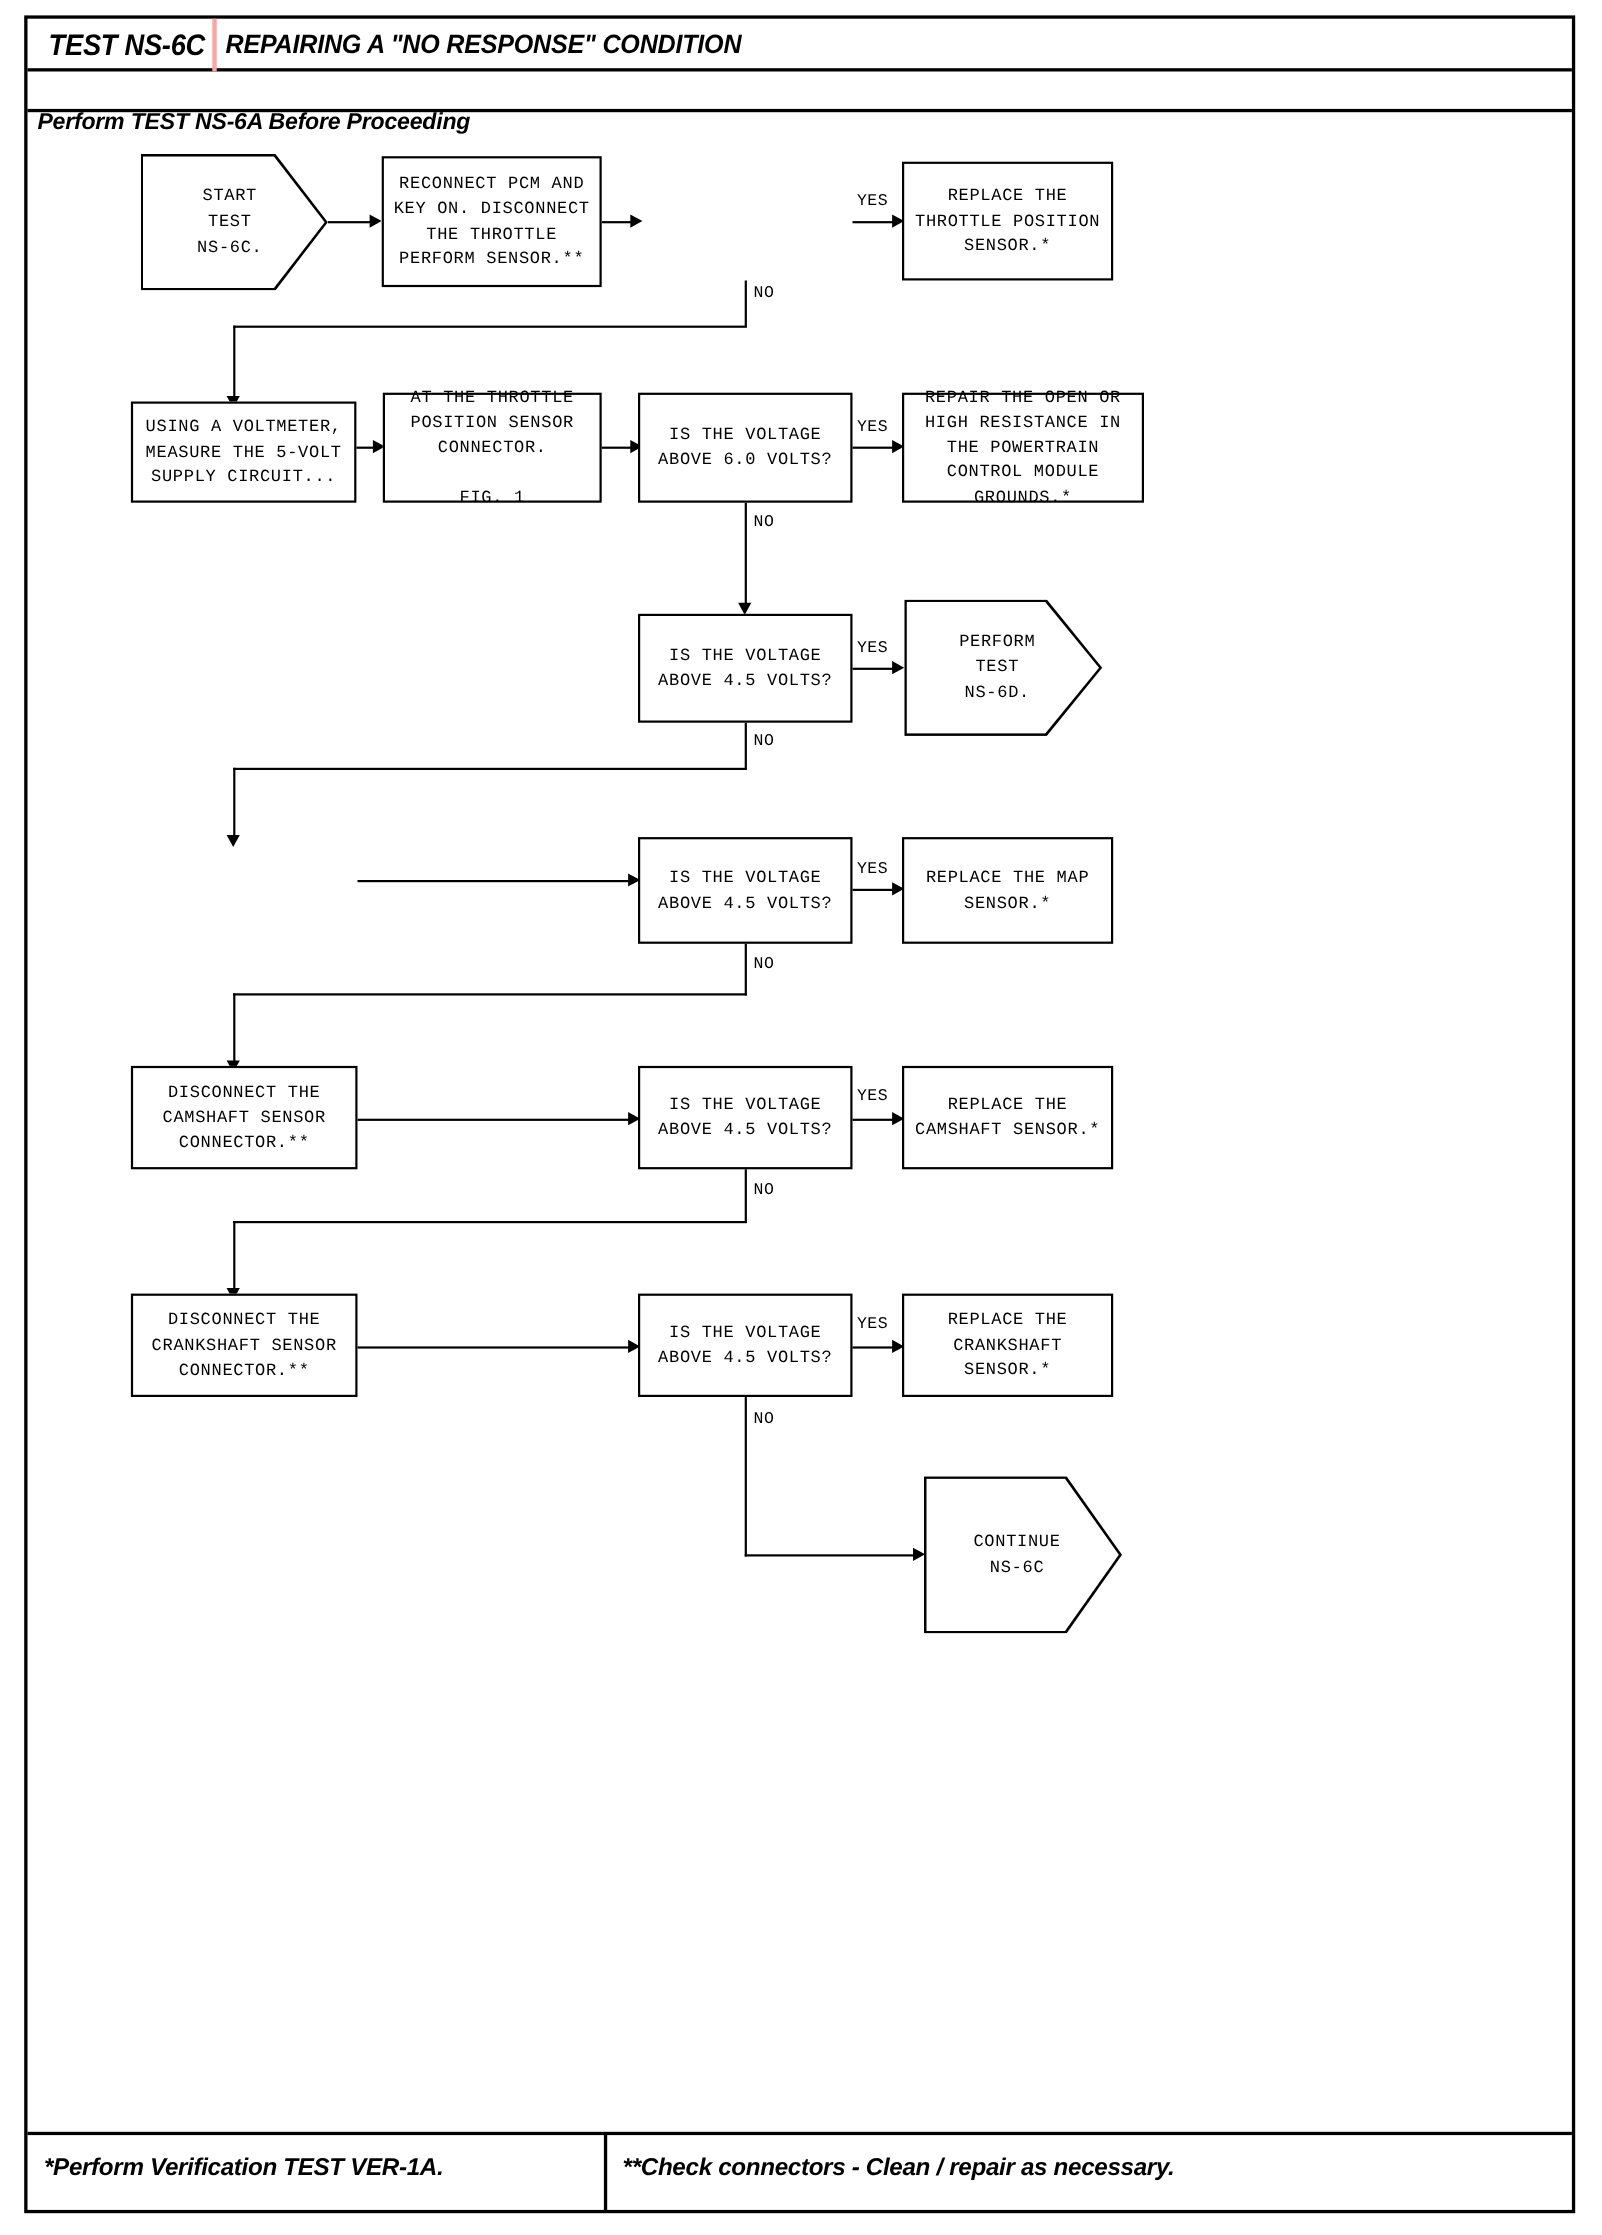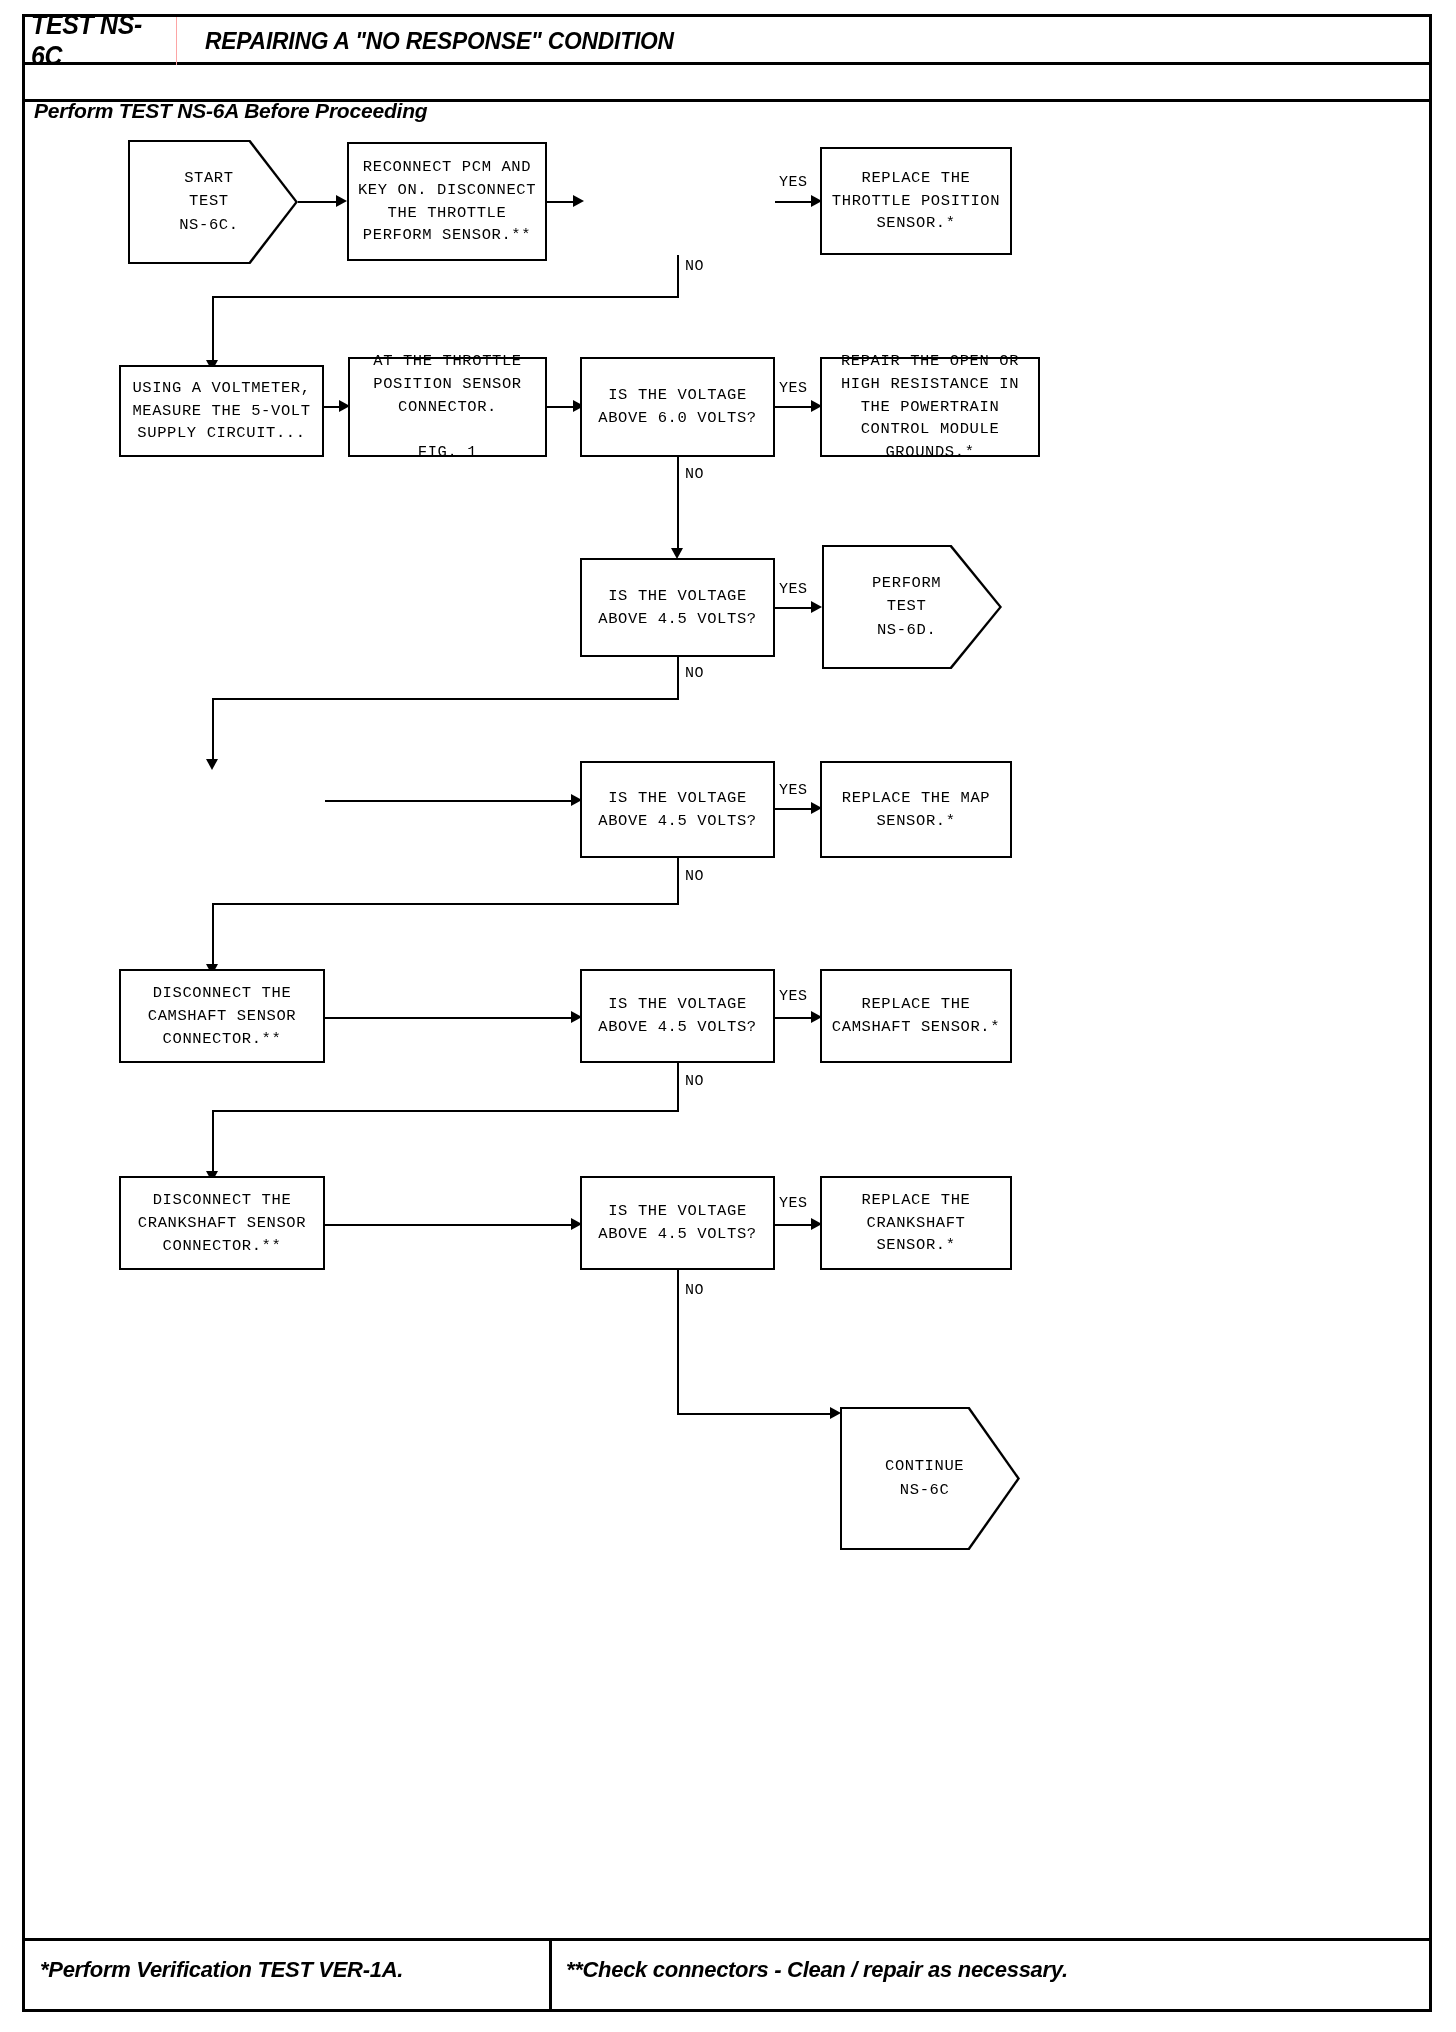--- a/index.html
+++ b/index.html
@@ -37,27 +37,27 @@
     top: 17px;
     width: 1404px;
     height: 48px;
     border-bottom: 3px solid #000;
     box-sizing: border-box;
   }
   .test-id-box {
     position: absolute;
     left: 25px;
     top: 17px;
-    width: 152px;
+    width: 172px;
     height: 48px;
-    border-right: 1px solid #fca5a5;
+    border-right: 4px solid #fca5a5;
     box-sizing: border-box;
     display: flex;
     align-items: center;
-    justify-content: flex-start;
+    justify-content: flex-end;
   }
   .test-id-box span {
     font-size: 27px;
     font-weight: bold;
     font-style: italic;
     letter-spacing: -0.3px;
     transform: scaleX(0.92);
   }
   .header-title {
     position: absolute;
@@ -399,21 +399,21 @@
     <span class="lines">REPLACE THE
 CRANKSHAFT
 SENSOR.*</span>
   </div>
 
   <div class="vline" style="left:677px; top:1270px; height:145px;"></div>
   <div class="elabel" style="left:684px; top:1282px;">NO</div>
   <div class="hline" style="left:677px; top:1413px; width:155px;"></div>
   <div class="arrow-r" style="left:830px; top:1407px;"></div>
 
-  <div class="pent pent-right" style="left:840px; top:1407px; width:180px; height:143px;">
+  <div class="pent pent-right" style="left:840px; top:1342px; width:180px; height:143px;">
     <div class="inner"><span>CONTINUE NS-6C</span></div>
   </div>
 
   <div class="footer-rule"></div>
   <div class="footer-left">*Perform Verification TEST VER-1A.</div>
   <div class="footer-div"></div>
   <div class="footer-right">**Check connectors - Clean / repair as necessary.</div>
 
 </div>
 

